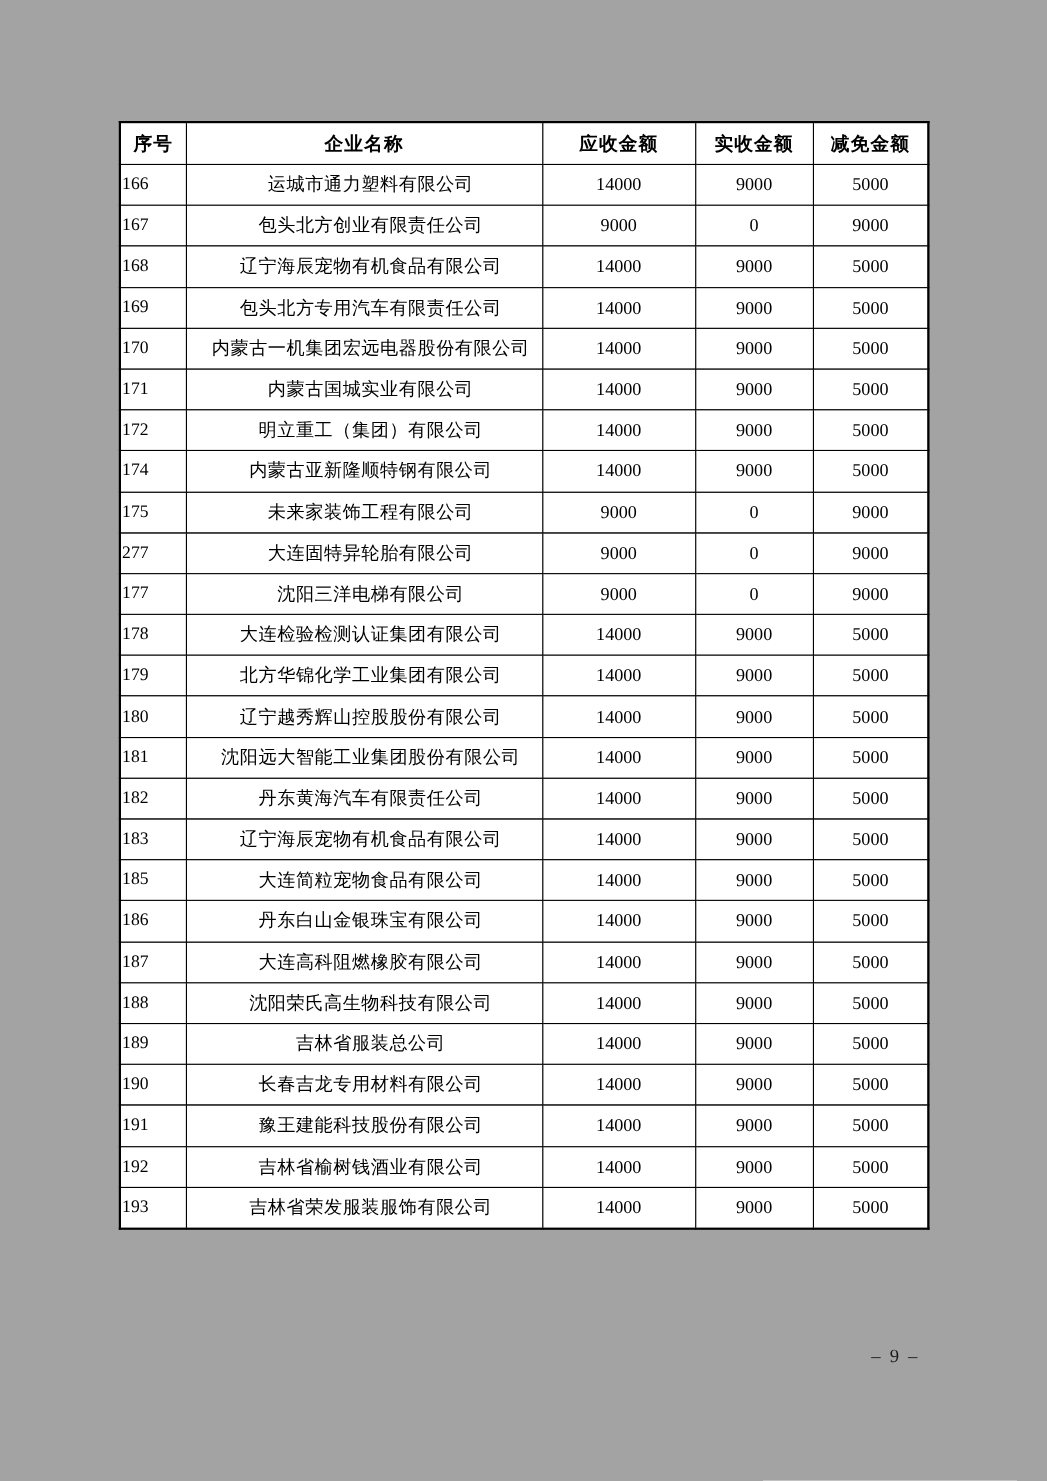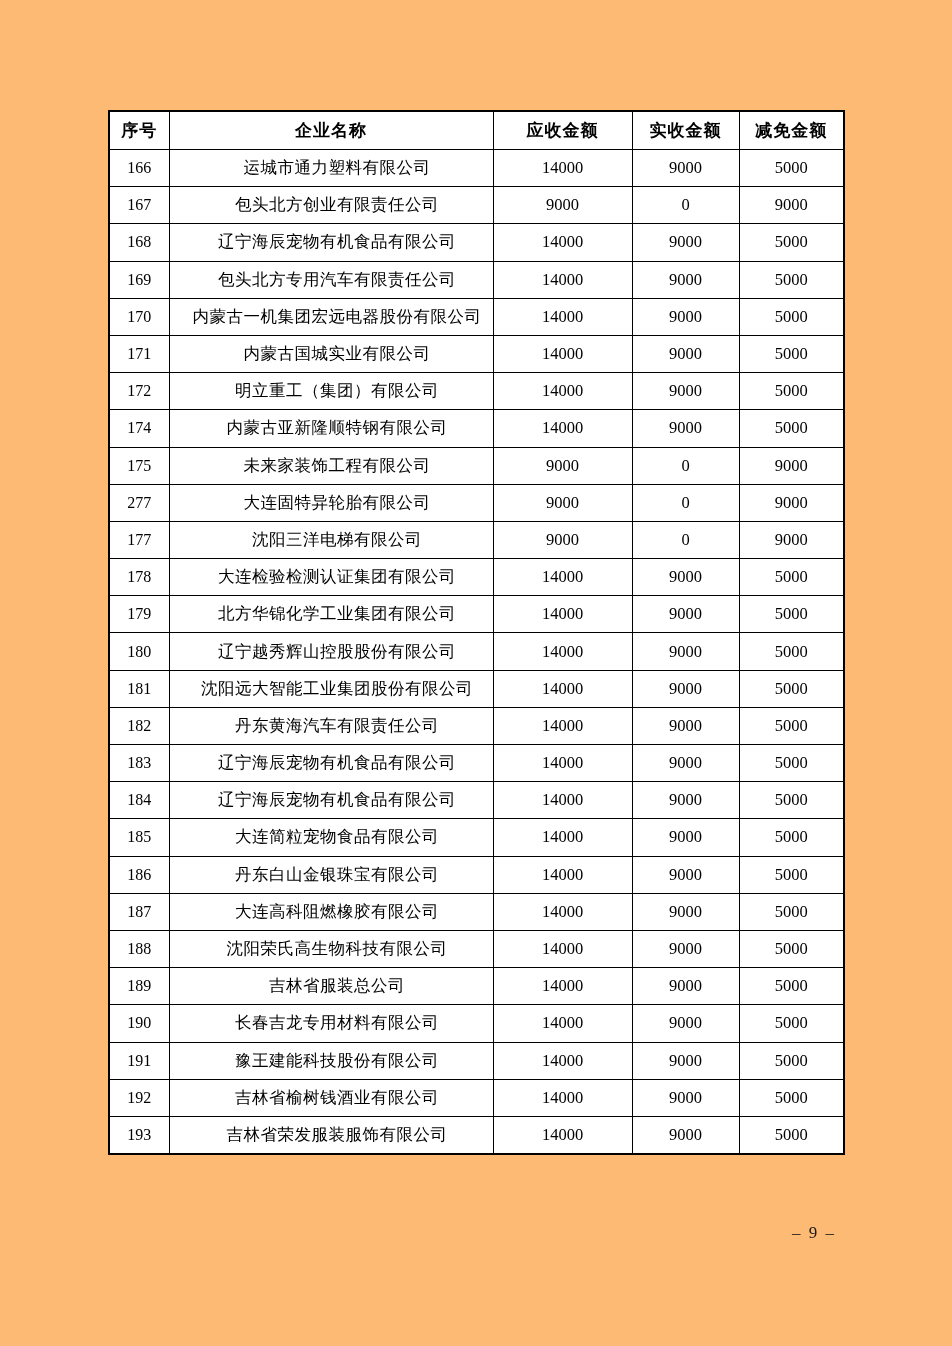--- a/index.html
+++ b/index.html
@@ -11,21 +11,21 @@
     position: relative;
     width: 952px;
     height: 1346px;
     font-family: "Liberation Serif", "DejaVu Serif", serif;
     color: #000000;
     overflow: hidden;
   }
   .page {
     position: absolute;
     inset: 0;
-    background: #fdba74;
+    background: #a3a3a3;
   }
   table.fee-table {
     position: absolute;
     left: 108px;
     top: 110px;
     width: 735px;
     border-collapse: collapse;
     table-layout: fixed;
     border: 2.5px solid #000000;
   }
@@ -42,21 +42,21 @@
     font-weight: bold;
     text-align: center;
     letter-spacing: 1px;
   }
   .fee-table td {
     height: 34.2px;
     font-size: 16.5px;
     font-weight: normal;
   }
   td.col-serial {
-    text-align: center;
+    text-align: left;
     font-size: 16px;
   }
   td.col-company {
     text-align: center;
     padding-left: 13px;
     letter-spacing: 0.5px;
   }
   td.col-num {
     text-align: center;
     font-size: 16.5px;
@@ -210,27 +210,20 @@
           <td class="col-num">5000</td>
         </tr>
         <tr>
           <td class="col-serial">183</td>
           <td class="col-company">辽宁海辰宠物有机食品有限公司</td>
           <td class="col-num">14000</td>
           <td class="col-num">9000</td>
           <td class="col-num">5000</td>
         </tr>
         <tr>
-          <td class="col-serial">184</td>
-          <td class="col-company">辽宁海辰宠物有机食品有限公司</td>
-          <td class="col-num">14000</td>
-          <td class="col-num">9000</td>
-          <td class="col-num">5000</td>
-        </tr>
-        <tr>
           <td class="col-serial">185</td>
           <td class="col-company">大连简粒宠物食品有限公司</td>
           <td class="col-num">14000</td>
           <td class="col-num">9000</td>
           <td class="col-num">5000</td>
         </tr>
         <tr>
           <td class="col-serial">186</td>
           <td class="col-company">丹东白山金银珠宝有限公司</td>
           <td class="col-num">14000</td>

